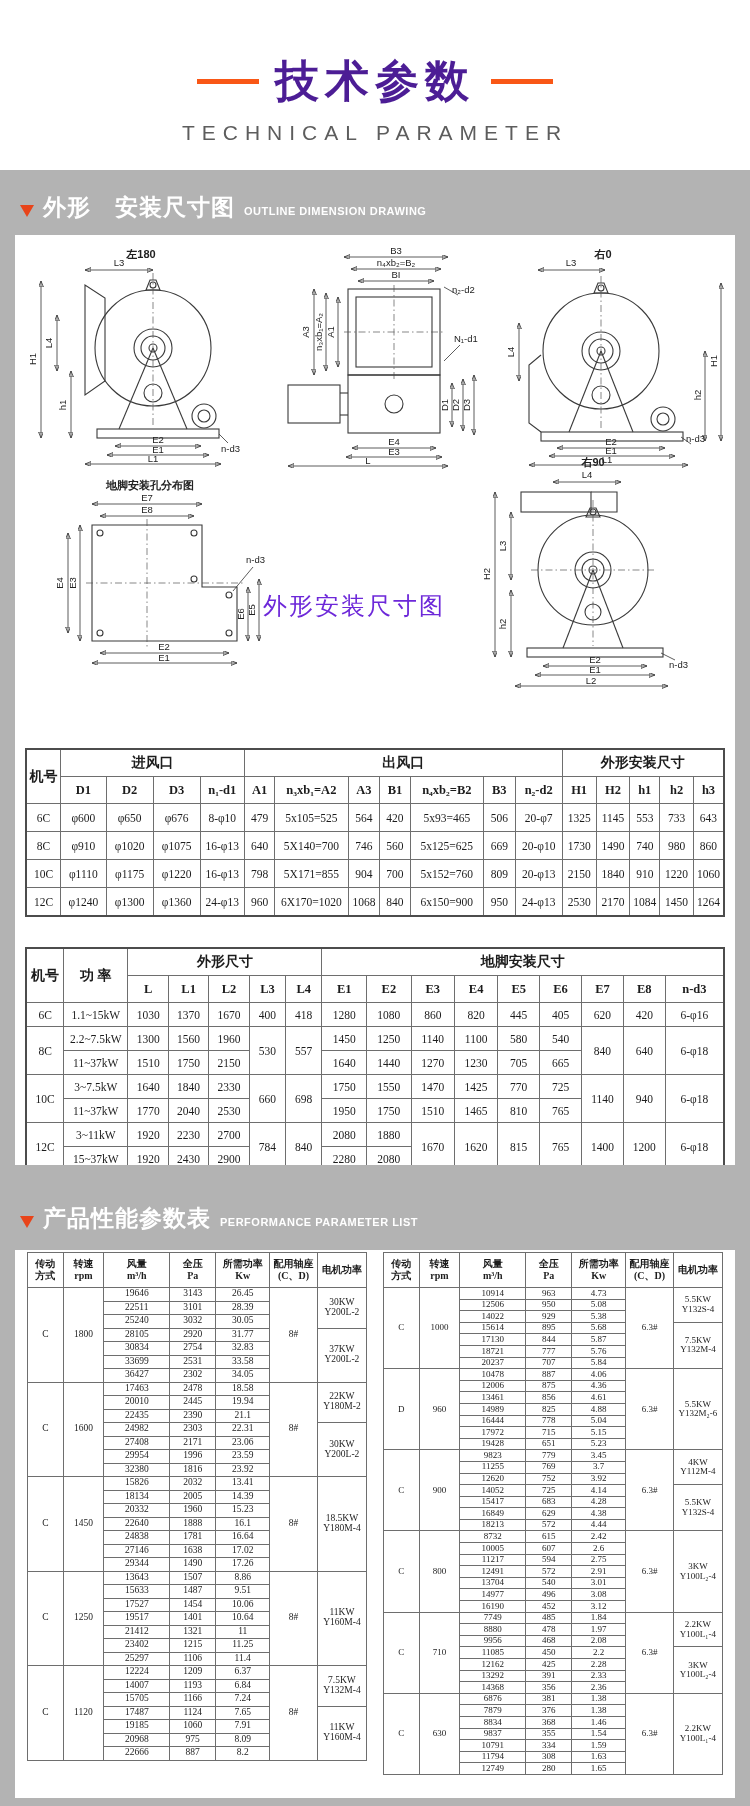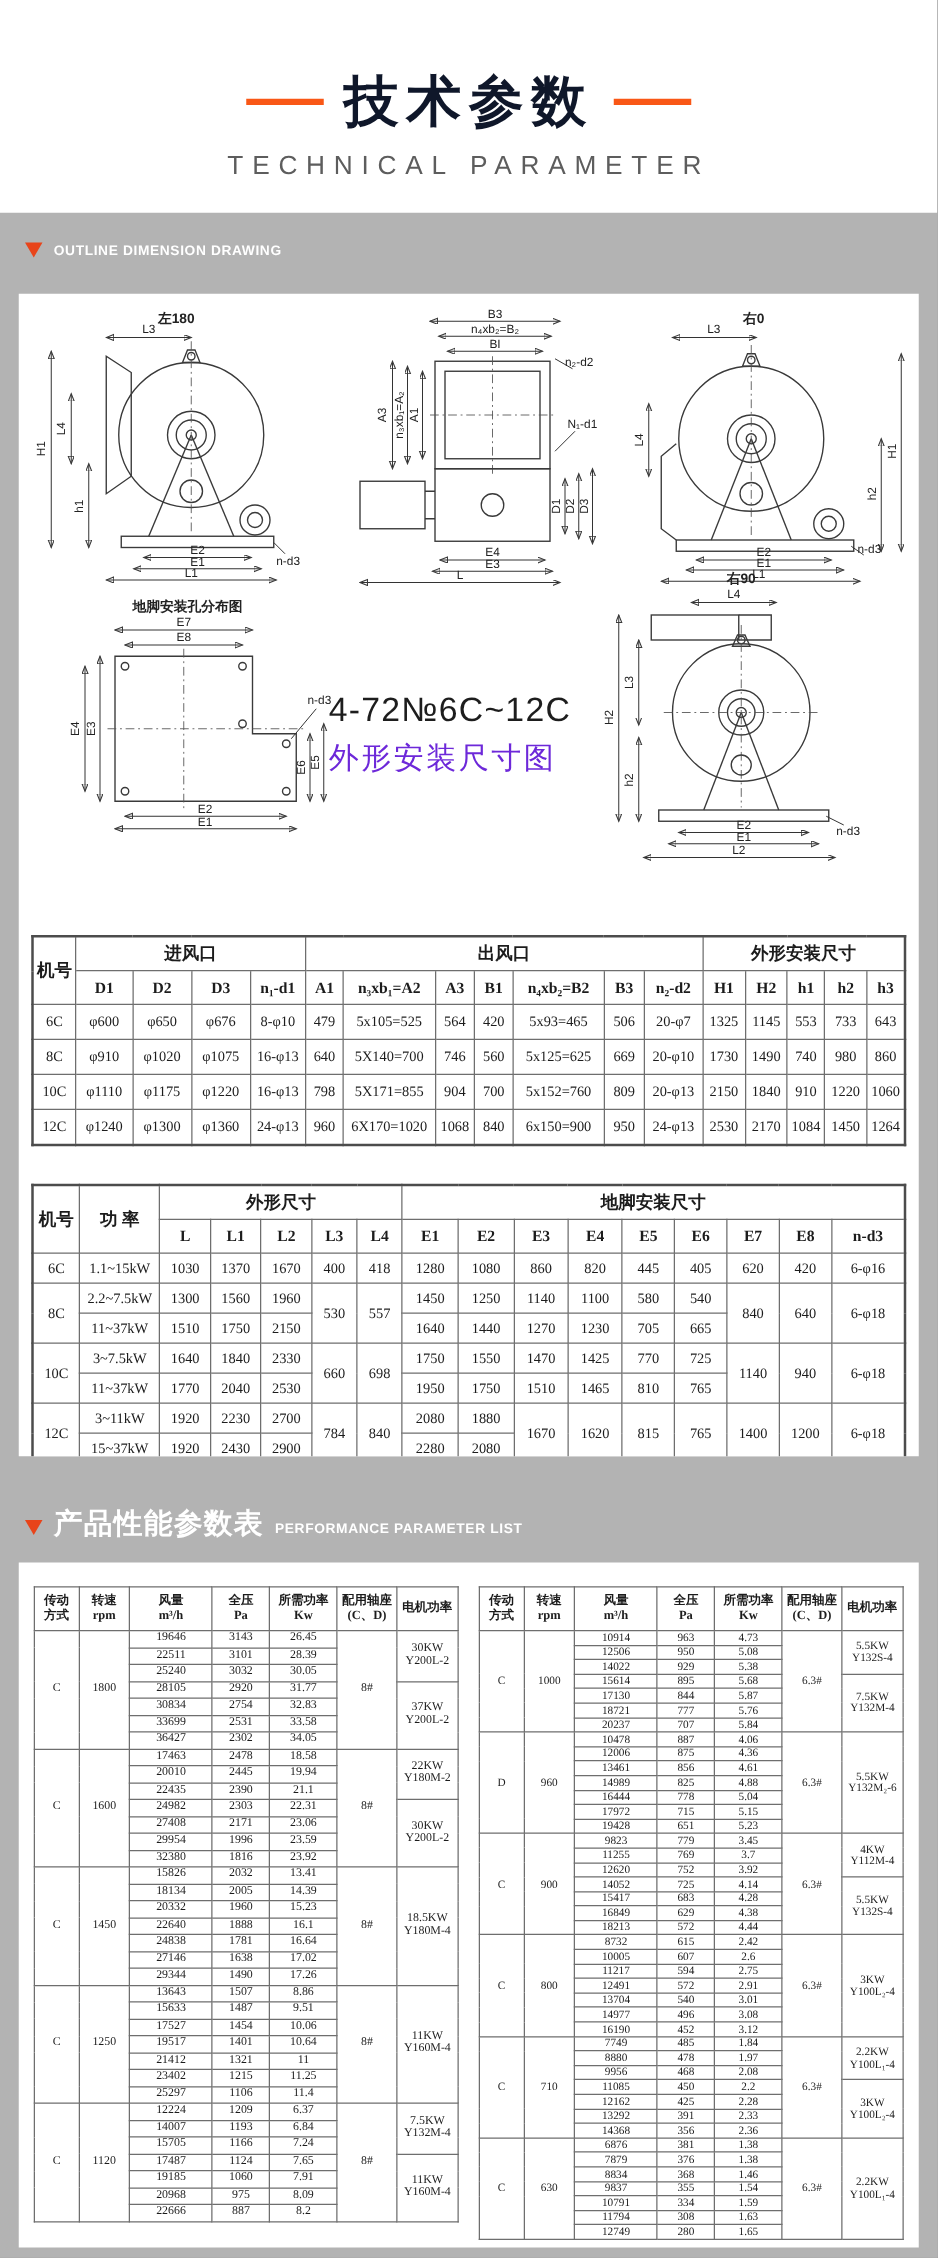--- a/index.html
+++ b/index.html
@@ -4,21 +4,21 @@
 <style>
   html,body{margin:0;padding:0;background:#888;}
   .page{position:relative;width:750px;height:1806px;background:#ffffff;overflow:hidden;
         font-family:"Liberation Sans",sans-serif;}
   .graybg{position:absolute;left:0;top:170px;right:0;bottom:0;background:#b3b3b3;}
 
   
   .hdr{position:absolute;left:0;top:0;width:750px;height:170px;background:#fff;text-align:center;}
   .hdr-row{display:flex;align-items:center;justify-content:center;gap:16px;margin-top:52px;}
   .dash{display:inline-block;width:62px;height:5px;background:#f95716;}
-  .hdr-title{font-size:44px;font-weight:900;color:#0f172a;letter-spacing:6px;margin:0;
+  .hdr-title{font-size:44px;font-weight:900;color:#4c1d95;letter-spacing:6px;margin:0;
              font-family:"Liberation Sans",sans-serif;}
   .hdr-sub{margin-top:10px;font-size:21px;color:#5d5d5d;letter-spacing:7px;font-family:"Liberation Sans",sans-serif;}
 
   
   .sec{position:absolute;left:20px;display:flex;align-items:baseline;gap:9px;color:#fff;}
   .tri{width:0;height:0;border-left:7px solid transparent;border-right:7px solid transparent;
        border-top:12px solid #e8441a;display:inline-block;transform:translateY(2px);}
   .sec-cn{font-size:23px;font-weight:bold;letter-spacing:1px;}
   .sec-en{font-size:11px;font-weight:bold;letter-spacing:.5px;}
 
@@ -40,21 +40,21 @@
   table{border-collapse:collapse;width:100%;table-layout:fixed;background:#fff;}
   th,td{border:1px solid #6e6e6e;text-align:center;vertical-align:middle;color:#1c1c1c;
         font-family:"Liberation Serif",serif;white-space:pre-line;overflow:hidden;padding:0;}
   .dimwrap{position:absolute;left:10px;right:10px;}
   .dim{border:2px solid #4c4c4c;}
   .dim th{font-size:12.5px;height:26px;font-weight:bold;}
   .dim thead tr:first-child th{font-size:14px;}
   .t1 td{font-size:11.5px;height:27px;}
   .t2 td{font-size:11.5px;height:23px;}
 
-  .perfwrap{position:absolute;top:19px;width:340px;}
+  .perfwrap{position:absolute;top:2px;width:340px;}
   .perf{border:1.5px solid #555;}
   .perf th{font-size:10px;height:34px;font-weight:bold;line-height:1.25;}
   .perf td{font-size:9.5px;height:12.5px;line-height:1.05;}
   .perf-r td{font-size:9px;height:10.6px;}
   .perf-r th{height:34px;}
 </style>
 </head>
 <body>
 
 <div class="page">
@@ -64,20 +64,21 @@
     <div class="hdr-row">
       <span class="dash"></span>
       <h1 class="hdr-title">技术参数</h1>
       <span class="dash"></span>
     </div>
     <div class="hdr-sub">TECHNICAL  PARAMETER</div>
   </div>
 
   <div class="sec" style="top:192px;">
     <span class="tri"></span>
+    <span class="sec-cn">外形　安装尺寸图</span>
     <span class="sec-en">OUTLINE DIMENSION DRAWING</span>
   </div>
 
   <div class="cardA">
 
     <svg width="0" height="0">
       <defs>
         <marker id="ar" markerWidth="9" markerHeight="8" refX="7.5" refY="3" orient="auto-start-reverse">
           <path d="M0,0L7.5,3L0,6Z" fill="#333" stroke="none"></path>
         </marker>
@@ -216,21 +217,20 @@
       <line class="d" x1="209" y1="104" x2="209" y2="166" marker-start="url(#ar)" marker-end="url(#ar)"></line>
       <text class="dt" transform="rotate(-90 205 135)" x="205" y="135" text-anchor="middle">E5</text>
       <line class="d" x1="50" y1="178" x2="179" y2="178" marker-start="url(#ar)" marker-end="url(#ar)"></line>
       <text class="dt" x="114" y="175" text-anchor="middle">E2</text>
       <line class="d" x1="42" y1="188" x2="187" y2="188" marker-start="url(#ar)" marker-end="url(#ar)"></line>
       <text class="dt" x="114" y="185.5" text-anchor="middle">E1</text>
       <line class="d" x1="183" y1="116" x2="203" y2="92"></line>
       <text class="dt" x="196" y="88">n-d3</text>
     </svg>
 
-    <div class="ctr-model">4-72№6C~12C</div>
     <div class="ctr-cap">外形安装尺寸图</div>
 
     <svg style="left:428px;top:205px;" width="285" height="260" viewBox="0 0 285 260">
       <text class="vt" x="150" y="26" text-anchor="middle">右90</text>
       <line class="d" x1="110" y1="42" x2="178" y2="42" marker-start="url(#ar)" marker-end="url(#ar)"></line>
       <text class="dt" x="144" y="38" text-anchor="middle">L4</text>
       <rect x="78" y="52" width="70" height="20"></rect>
       <path d="M148,52 L174,52 L174,72 L148,72"></path>
       <circle cx="150" cy="130" r="55"></circle>
       <path d="M143,77 L157,77 L153,68 L147,68 Z"></path>

